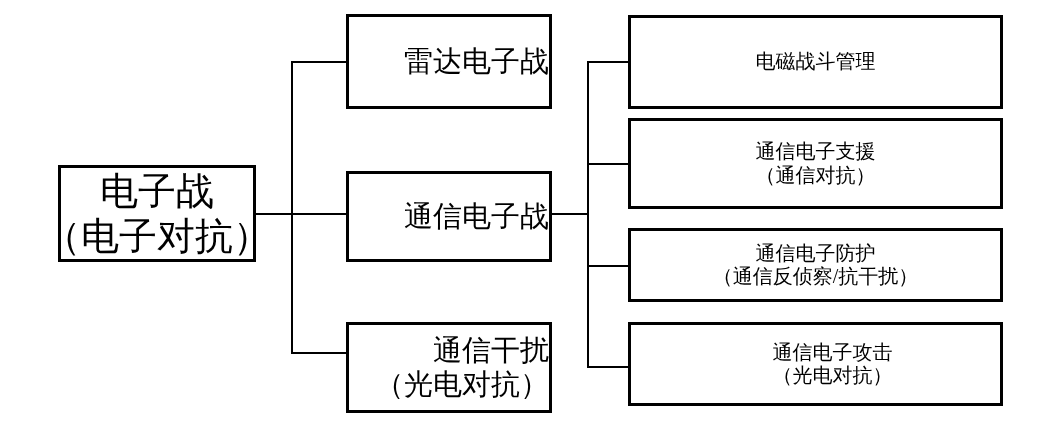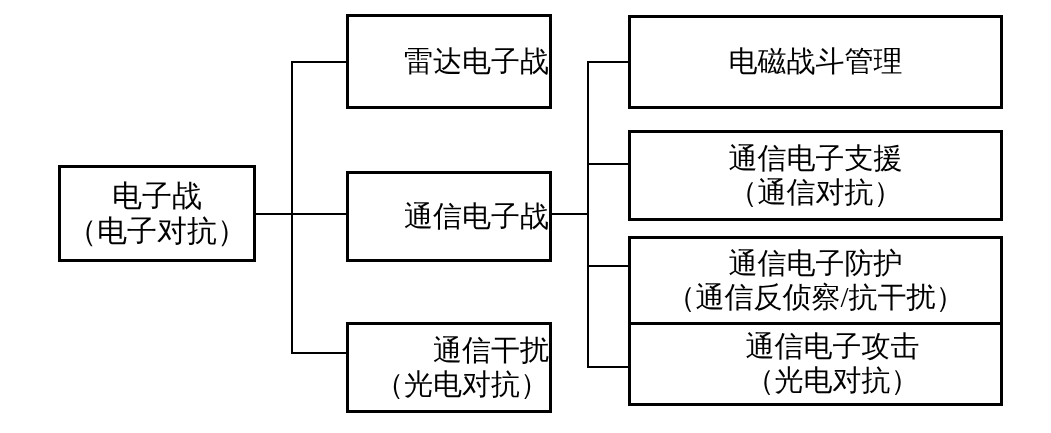--- a/index.html
+++ b/index.html
@@ -32,41 +32,41 @@
     display: block;
     white-space: nowrap;
     line-height: 1.16;
   }
   
   #box-root {
     left: 58px;
     top: 165px;
     width: 198px;
     height: 97px;
-    font-size: 30px;
+    font-size: 38px;
   }
   
   .mid-box {
     left: 346px;
     width: 206px;
     font-size: 29px;
     align-items: flex-end;
   }
   #box-radar-ew { top: 14px;  height: 95px; }
   #box-comm-ew  { top: 171px; height: 91px; }
   #box-eo-ew    { top: 322px; height: 91px; }
   
   .right-box {
     left: 628px;
     width: 375px;
-    font-size: 29px;
+    font-size: 20px;
   }
   #box-embm      { top: 15px;  height: 94px; }
-  #box-comm-es   { top: 130px; height: 91px; }
-  #box-comm-ep   { top: 236px; height: 90px; }
+  #box-comm-es   { top: 118px; height: 91px; }
+  #box-comm-ep   { top: 228px; height: 74px; }
   #box-comm-ea   { top: 322px; height: 84px; padding-left: 34px; }
   
   .conn {
     position: absolute;
     background: #000000;
     z-index: 1;
   }
   .h-line { height: 2px; }
   .v-line { width: 2px; }
   

